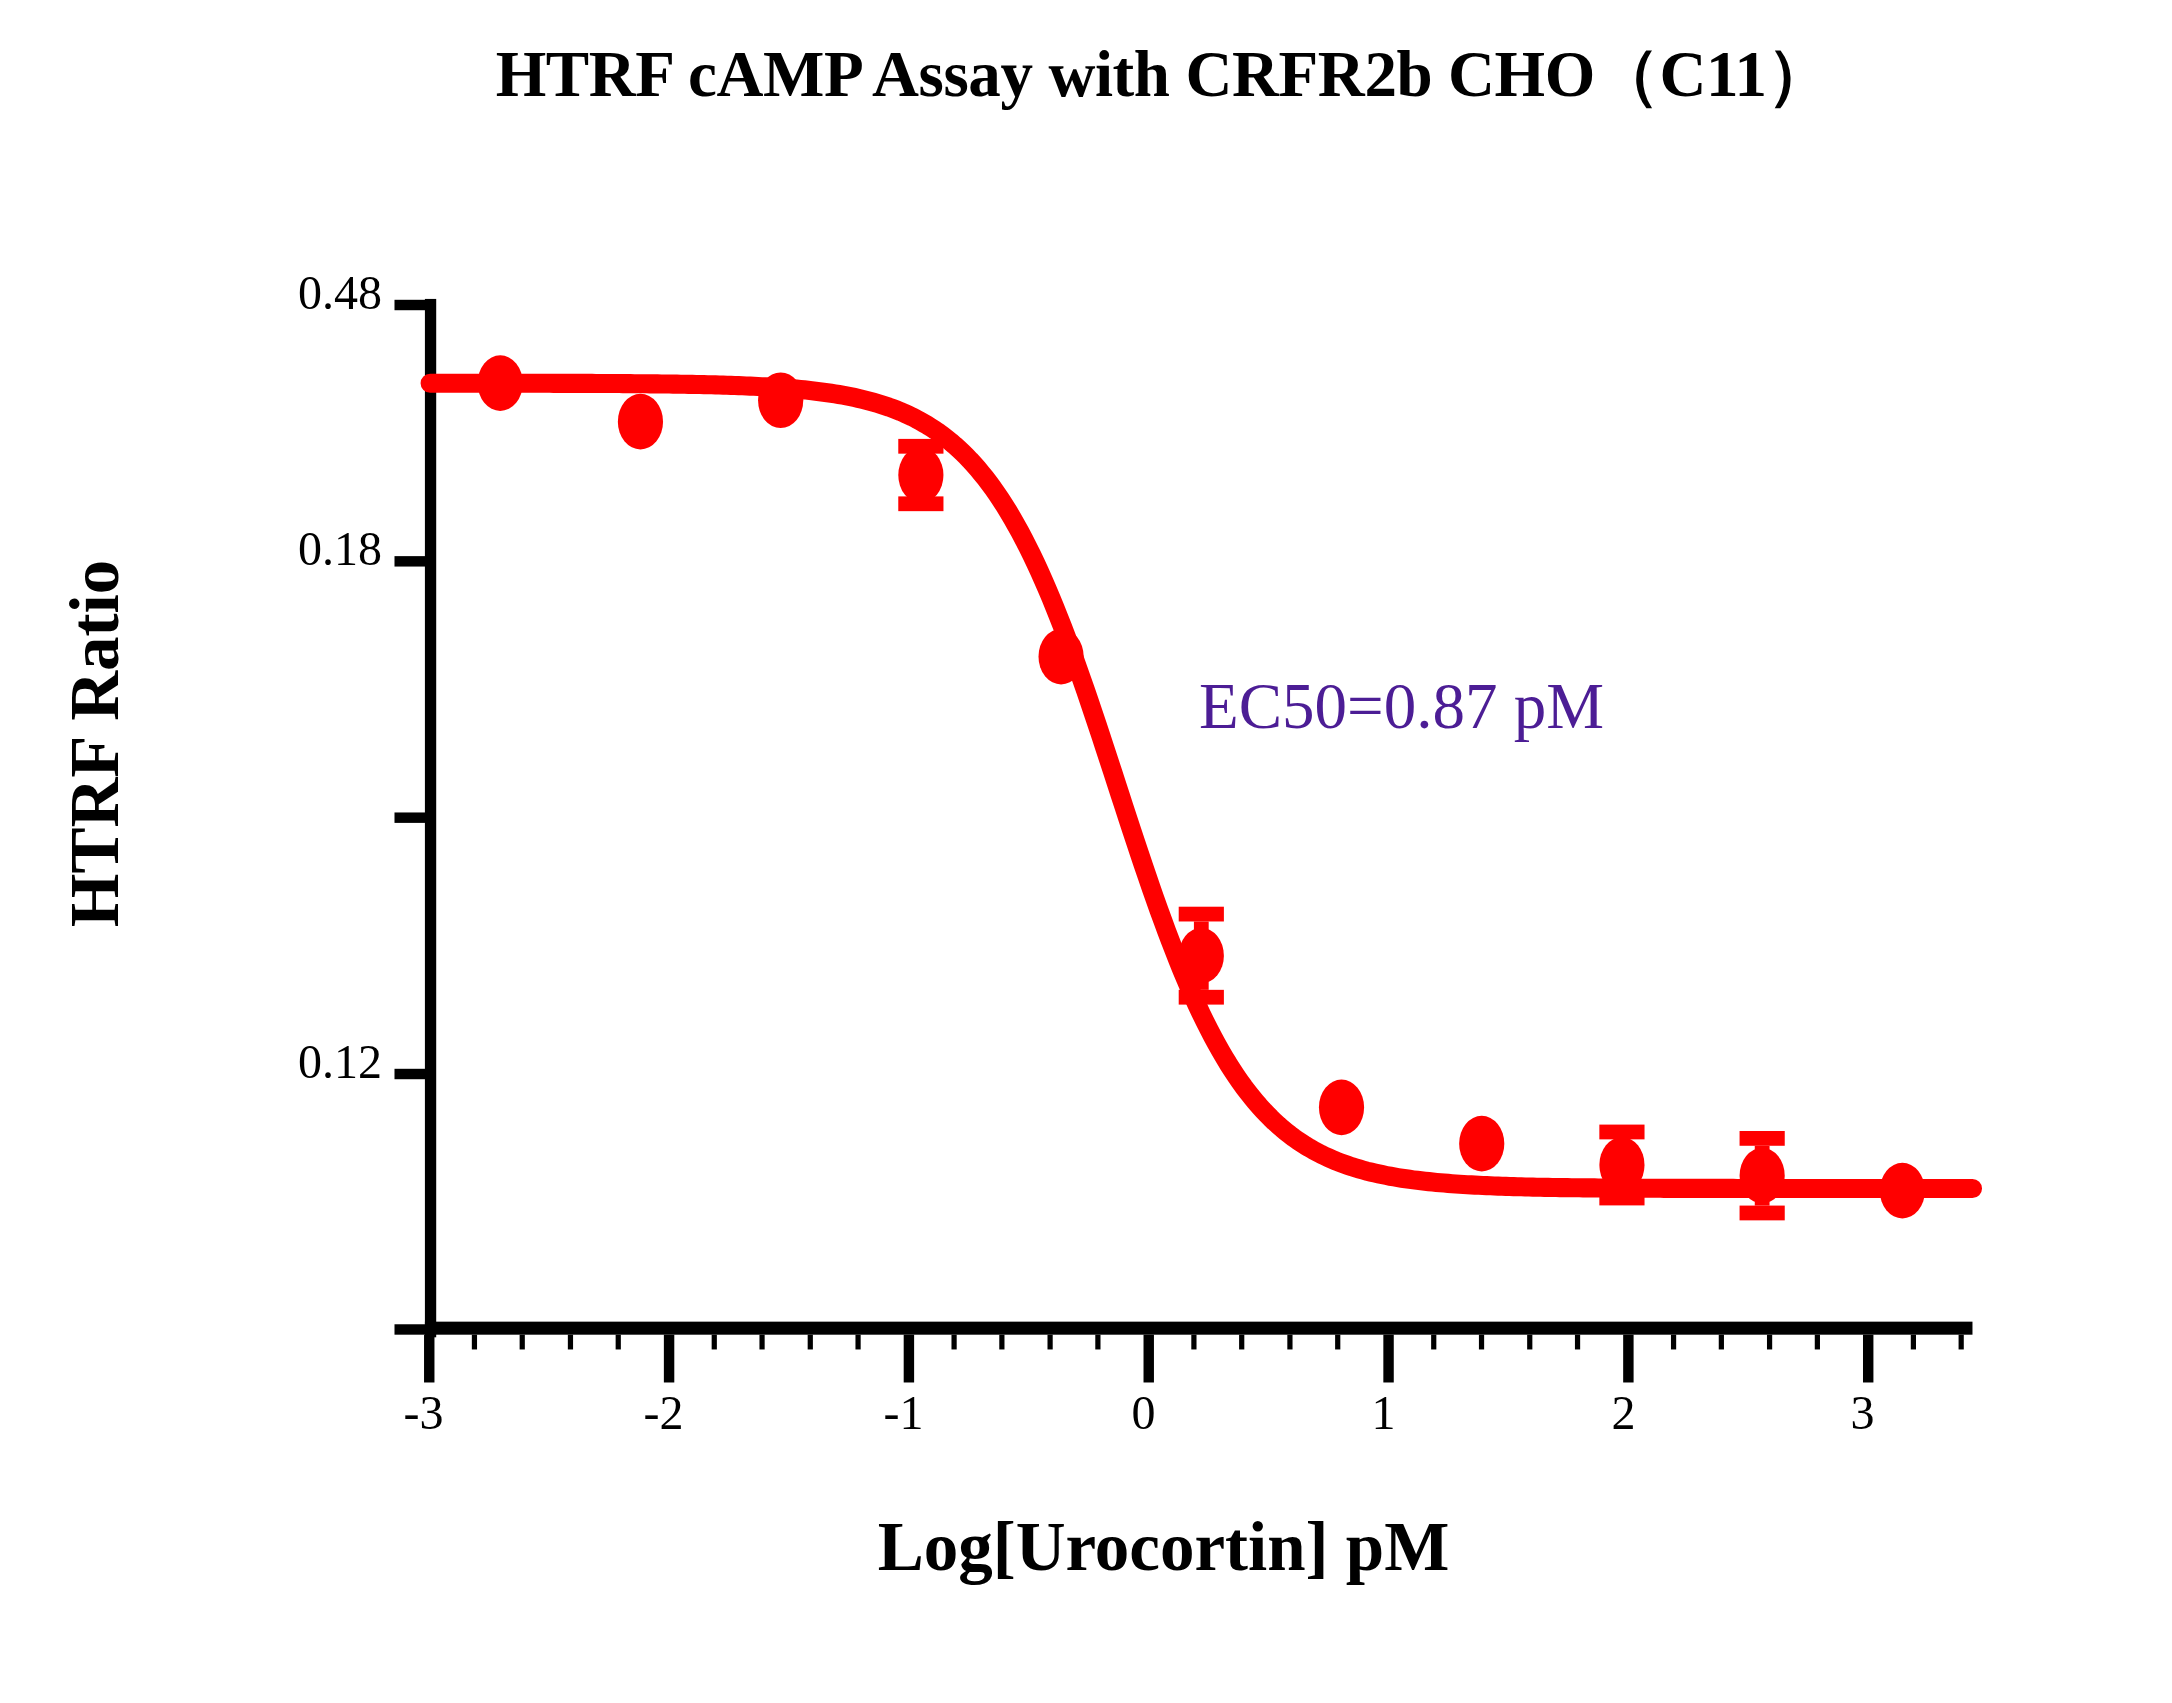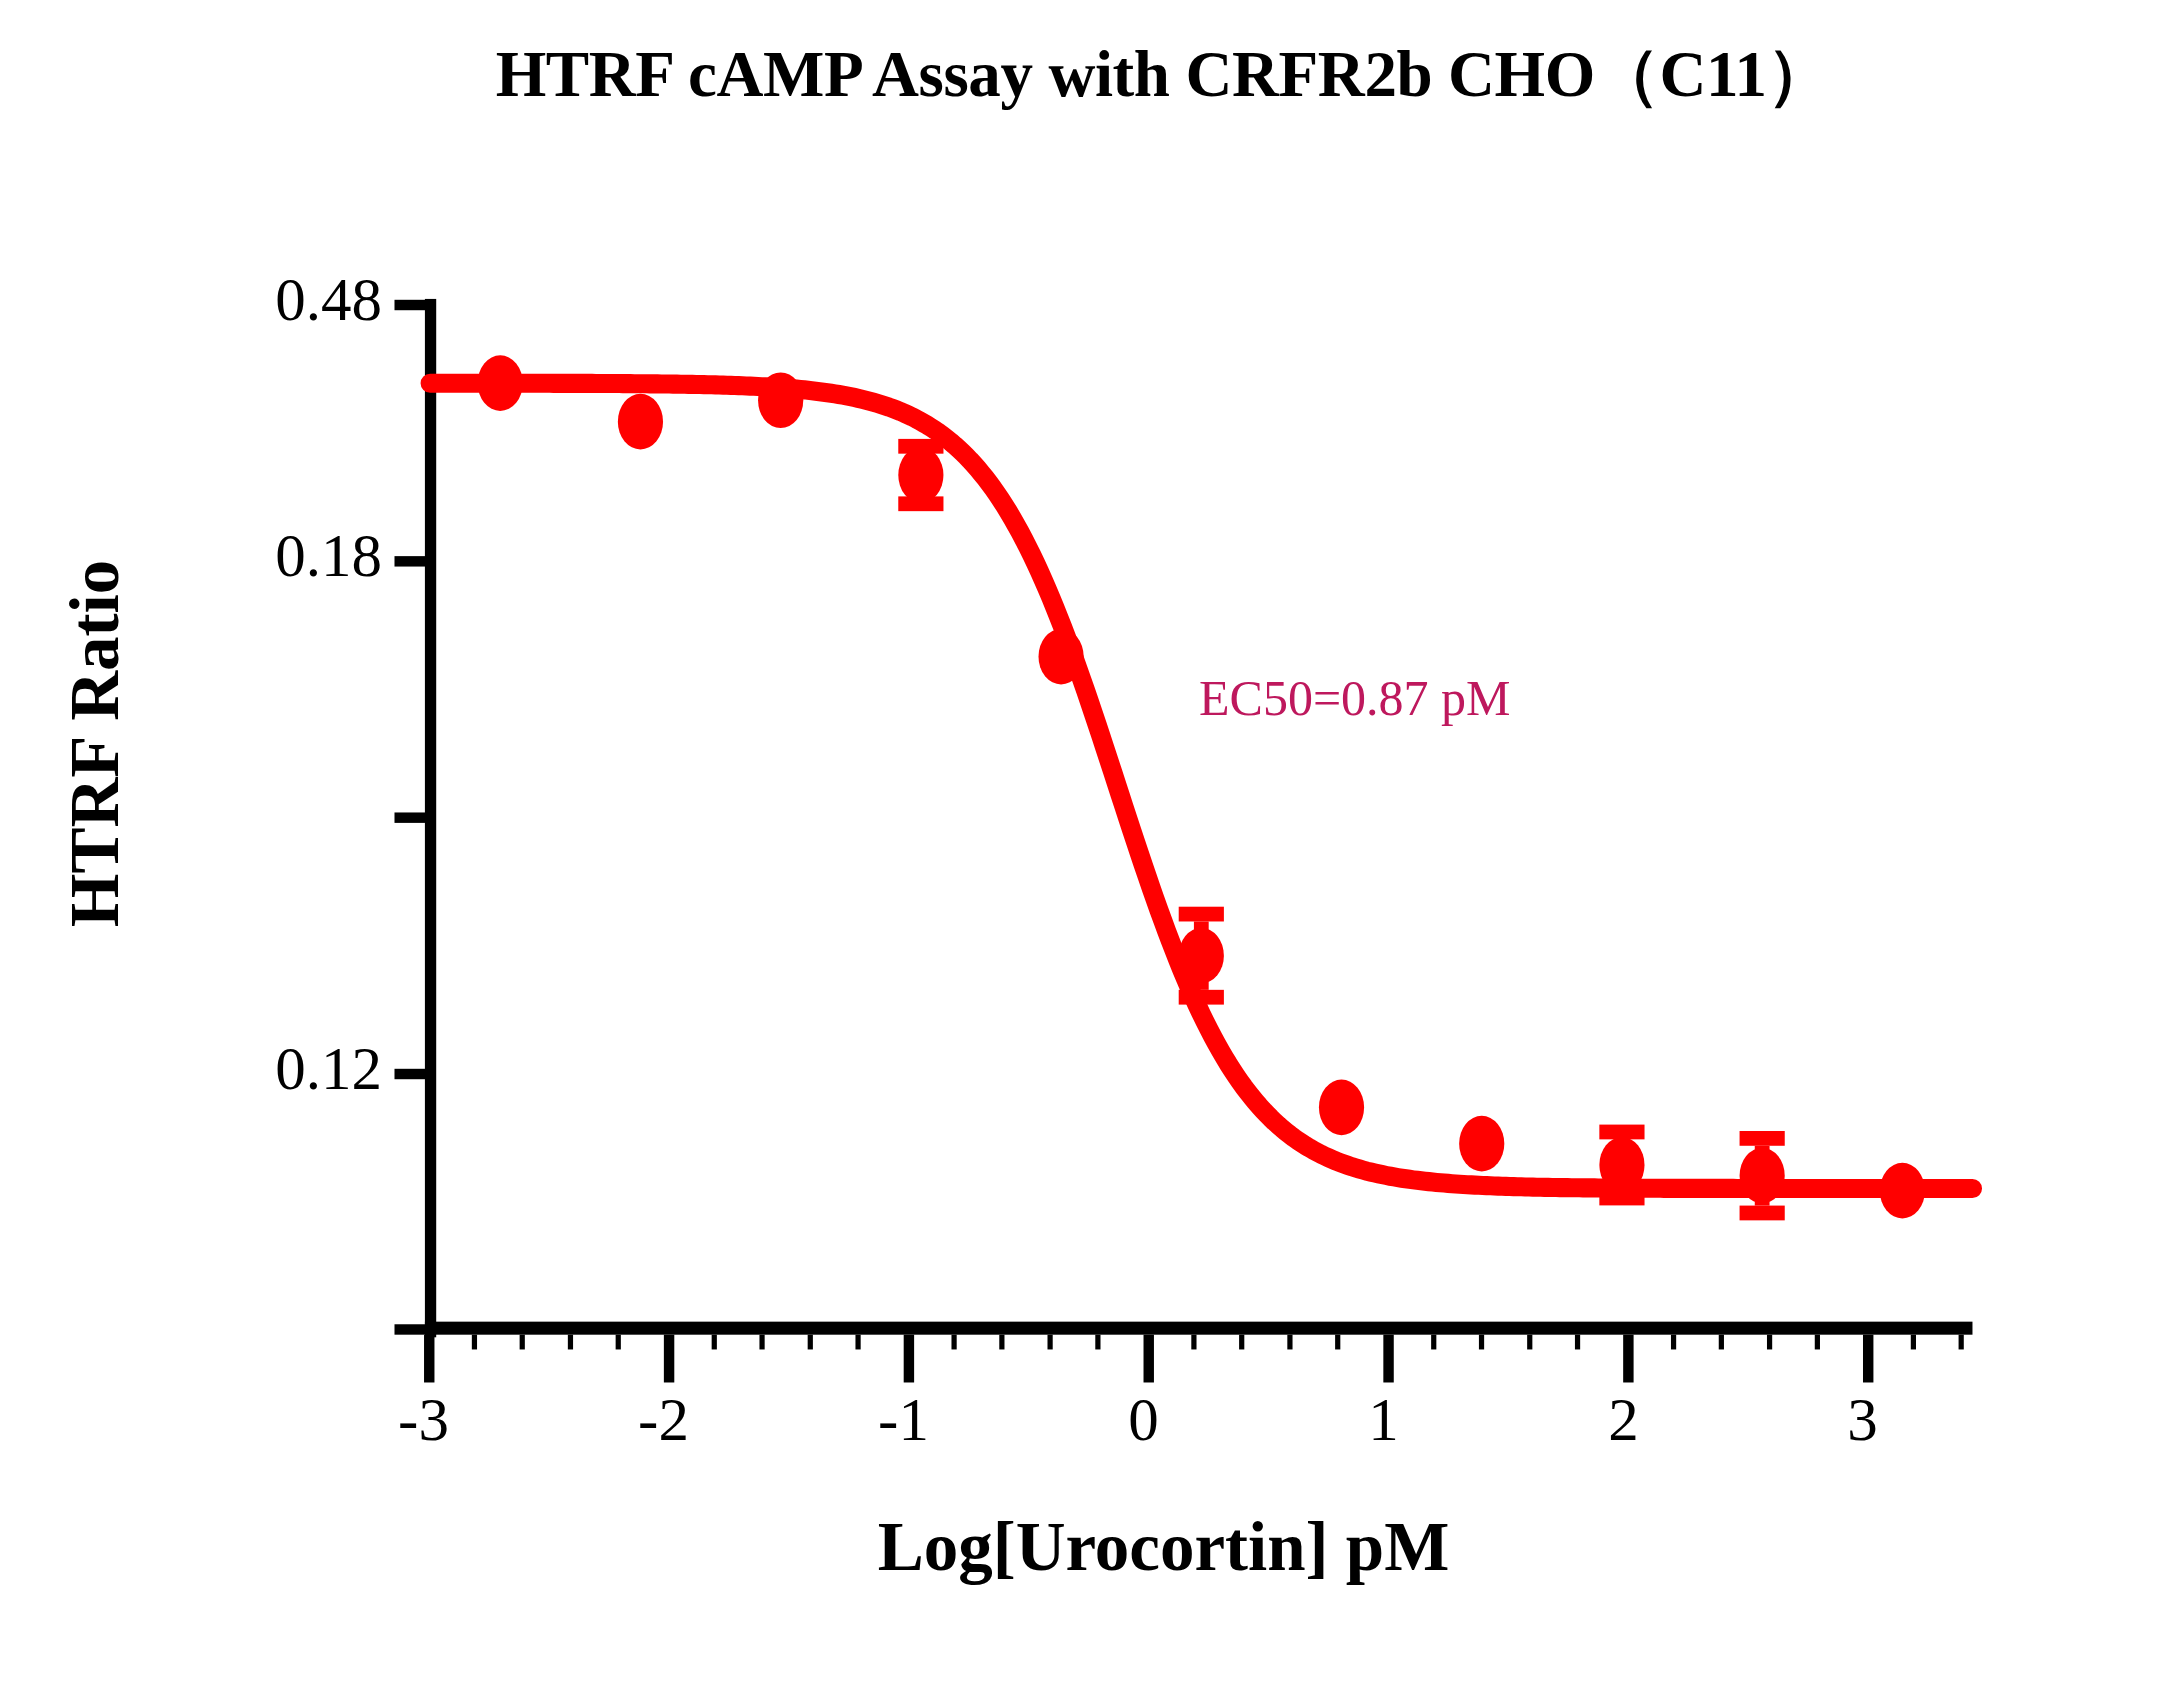--- a/index.html
+++ b/index.html
@@ -8,40 +8,40 @@
 
   #chart-title{
     position:absolute;left:0;top:29.5px;width:2327px;text-align:center;
     font-family:"Liberation Serif",serif;font-weight:bold;font-size:65px;
     color:#000;letter-spacing:-0.4px;white-space:nowrap;
   }
 
   #plot-svg{position:absolute;left:0;top:0;width:2327px;height:1704px;}
 
   .axis-tick-label{
-    position:absolute;font-family:"Liberation Serif",serif;font-size:61px;
+    position:absolute;font-family:"Liberation Serif",serif;font-size:48px;
     color:#000;white-space:nowrap;
   }
   .ylab{text-align:right;}
   .xlab{text-align:center;}
 
   #y-axis-title{
     position:absolute;left:-165px;top:704px;width:521px;
     transform:rotate(-90deg);transform-origin:center center;
     font-family:"Liberation Serif",serif;font-weight:bold;font-size:69px;
     color:#000;text-align:center;white-space:nowrap;
   }
   #x-axis-title{
     position:absolute;left:0;top:1508px;width:2327px;text-align:center;
     font-family:"Liberation Serif",serif;font-weight:bold;font-size:69px;
     color:#000;white-space:nowrap;
   }
   #ec50-annotation{
     position:absolute;left:1199px;top:669px;
-    font-family:"Liberation Serif",serif;font-size:50px;color:#be185d;white-space:nowrap;
+    font-family:"Liberation Serif",serif;font-size:65px;color:#4c1d95;white-space:nowrap;
   }
 </style>
 </head>
 <body>
 
 <div id="root">
 
   <div id="chart-title">HTRF cAMP Assay with CRFR2b CHO（C11）</div>
 
   <svg id="plot-svg" viewBox="0 0 5356 3922" xmlns="http://www.w3.org/2000/svg">

